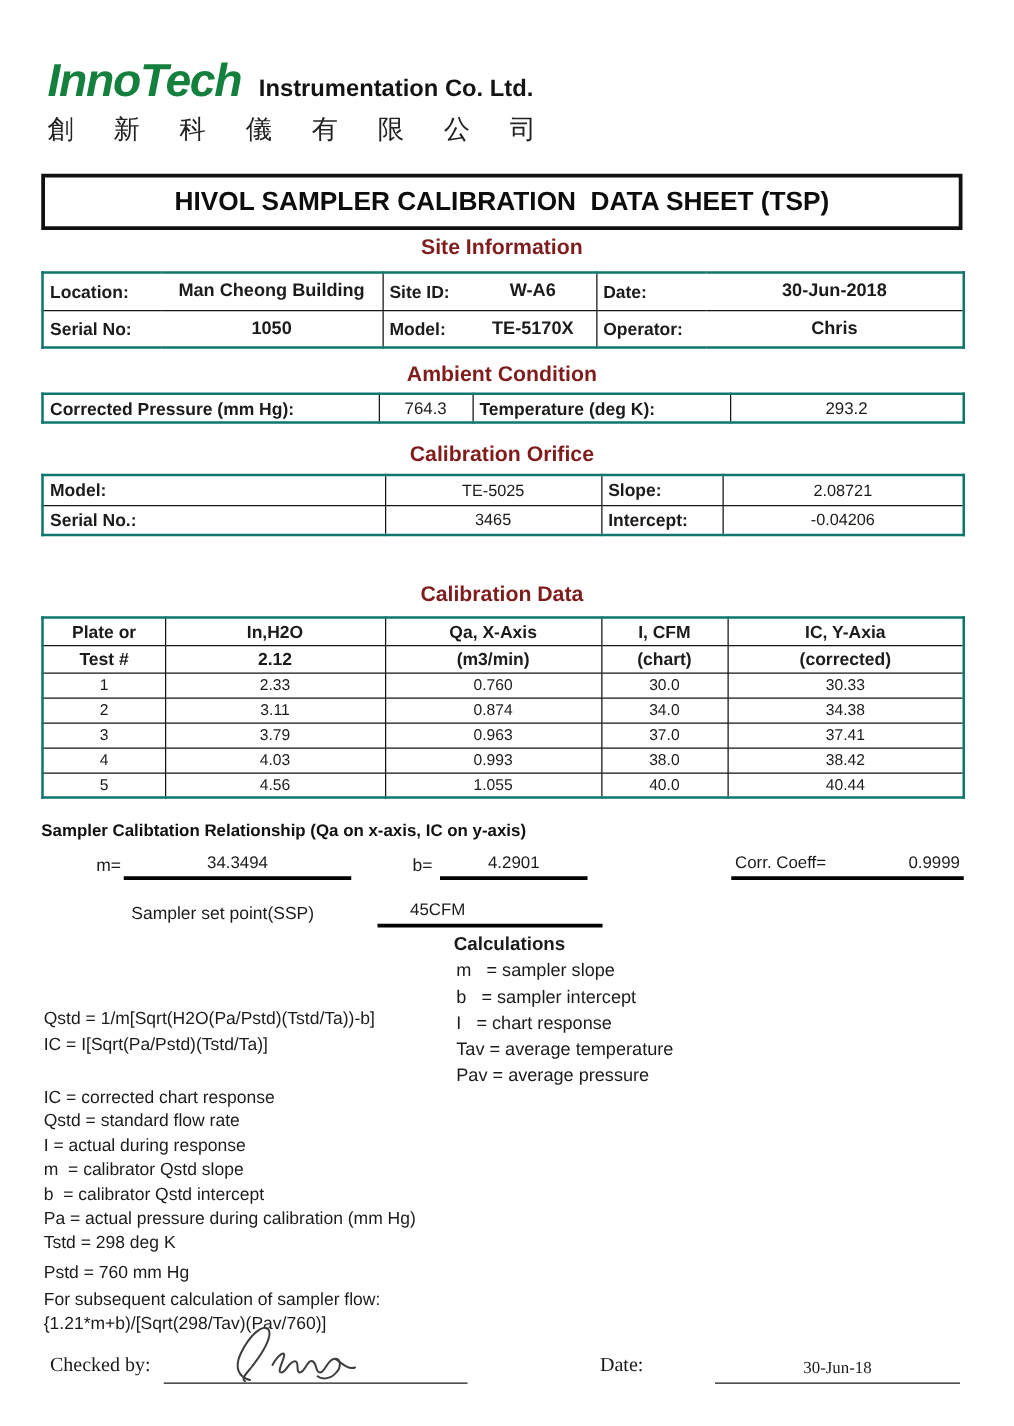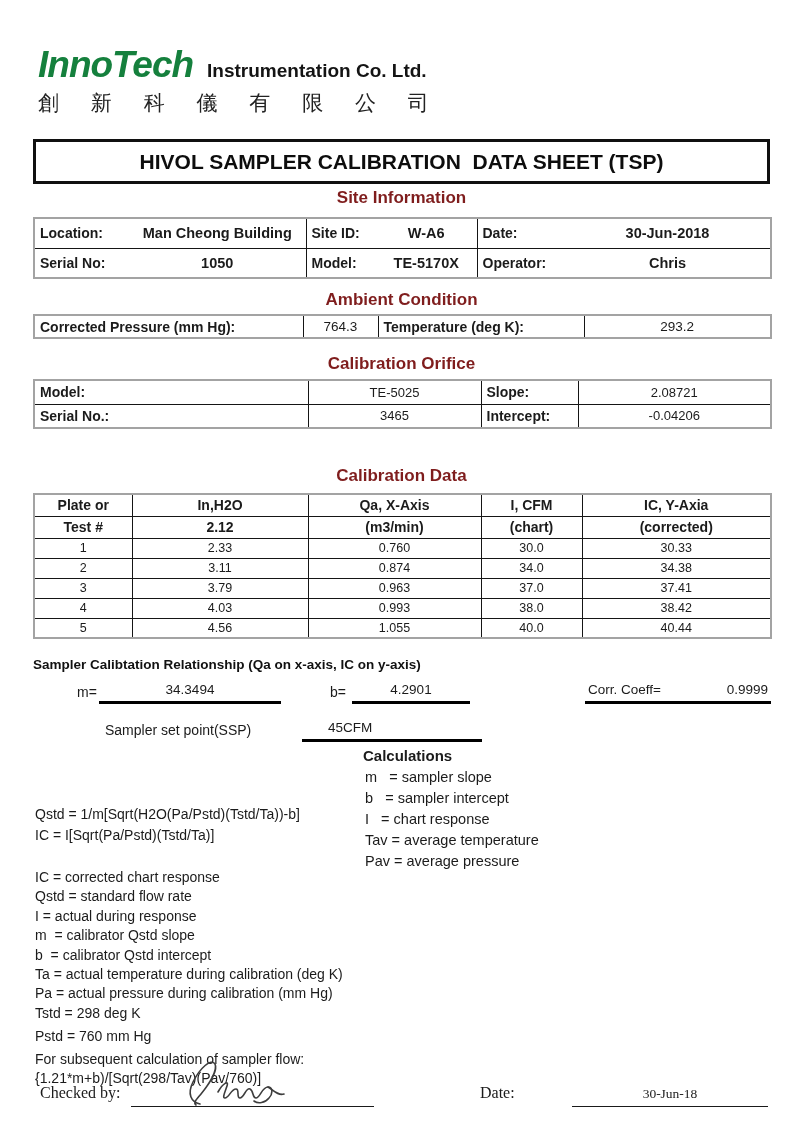--- a/index.html
+++ b/index.html
@@ -29,21 +29,21 @@
     font-size: 21px; font-weight: bold; color: #0d0d0d;
   }
 
   .section-heading {
     left: 33px; width: 737px; text-align: center;
     font-size: 17px; font-weight: bold; color: #7f1d1d;
   }
 
   
   table { border-collapse: collapse; table-layout: fixed; }
-  .tbl { border: 2px solid #a3a3a3; }
+  .tbl { border: 2px solid #0f766e; }
   .tbl td { border: 1px solid #151515; overflow: hidden; white-space: nowrap; }
   td.nr { border-right: none; }
   td.nl { border-left: none; }
   .lbl { font-weight: bold; padding-left: 5px; text-align: left; font-size: 14px; }
   .val { text-align: center; }
 
   .site-table { left: 33px; top: 217px; width: 737px; }
   .site-table td { height: 30px; }
   .site-table .val { font-weight: bold; font-size: 14.5px; }
 
@@ -260,21 +260,20 @@
   <div class="formulas">
     <div class="pre">Qstd = 1/m[Sqrt(H2O(Pa/Pstd)(Tstd/Ta))-b]</div>
     <div class="pre">IC = I[Sqrt(Pa/Pstd)(Tstd/Ta)]</div>
   </div>
   <div class="defs">
     <div class="pre">IC = corrected chart response</div>
     <div class="pre">Qstd = standard flow rate</div>
     <div class="pre">I = actual during response</div>
     <div class="pre">m  = calibrator Qstd slope</div>
     <div class="pre">b  = calibrator Qstd intercept</div>
-    <div class="pre">Ta = actual temperature during calibration (deg K)</div>
     <div class="pre">Pa = actual pressure during calibration (mm Hg)</div>
     <div class="pre">Tstd = 298 deg K</div>
     <div class="pre">Pstd = 760 mm Hg</div>
   </div>
   <div class="notes">
     <div class="pre">For subsequent calculation of sampler flow:</div>
     <div class="pre">{1.21*m+b)/[Sqrt(298/Tav)(Pav/760)]</div>
   </div>
 </div>
 

